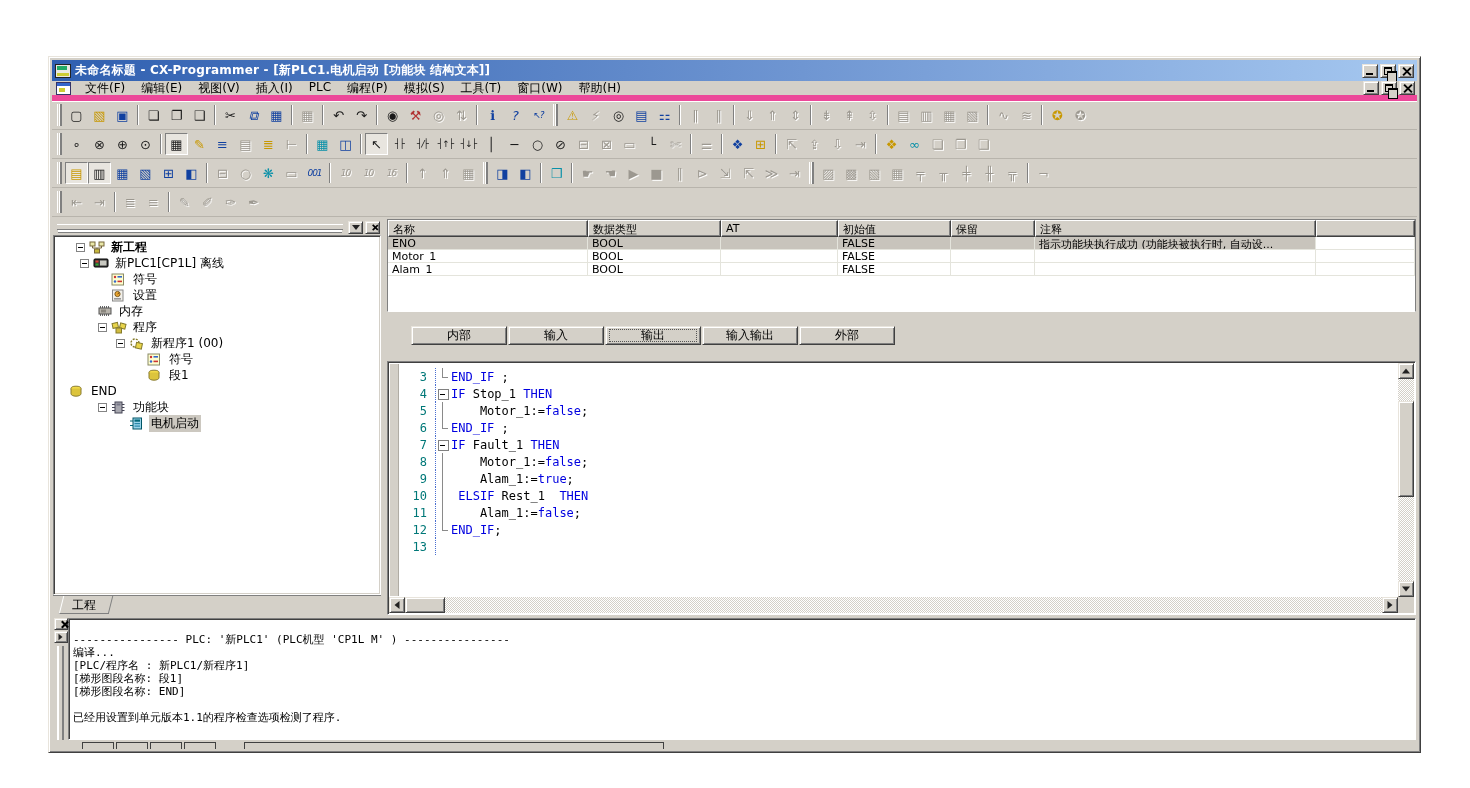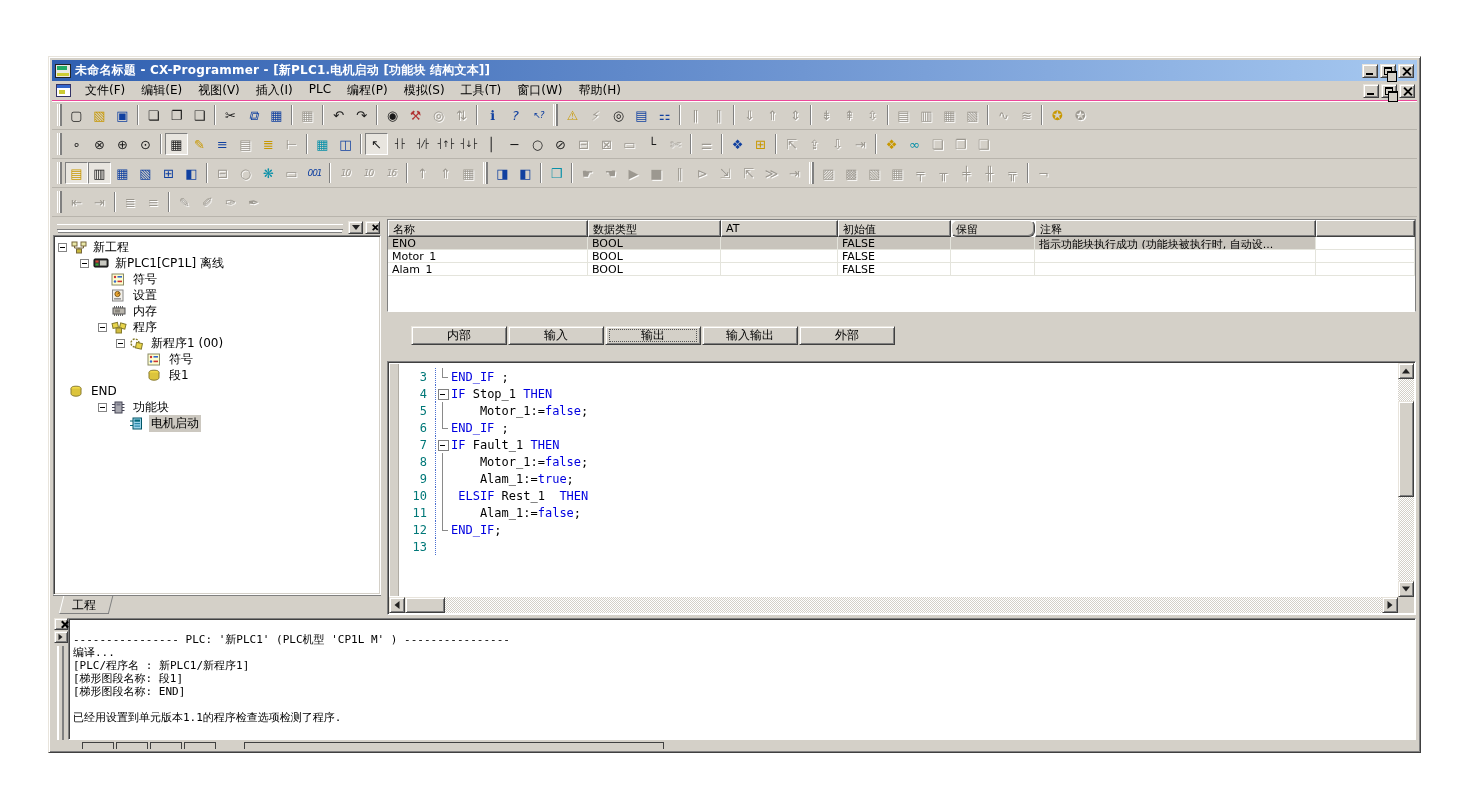--- a/index.html
+++ b/index.html
@@ -22,21 +22,21 @@
   .title-text{flex:1;white-space:nowrap;overflow:hidden;font-size:12px;letter-spacing:.2px;}
   .winbtns{display:flex;gap:2px;}
   .wbtn{width:16px;height:14px;padding:0;position:relative;cursor:default;}
   .i-min{position:absolute;left:3px;bottom:2px;width:7px;height:2px;background:#000;}
   .i-res{position:absolute;left:3px;top:2px;width:8px;height:8px;border:1px solid #000;border-top-width:2px;background:#d4d0c8;}
   .i-res:before{content:"";position:absolute;left:2px;top:2px;width:8px;height:8px;border:1px solid #000;border-top-width:2px;background:#d4d0c8;}
   .i-cls{position:absolute;left:2px;top:1px;width:10px;height:10px;}
   .i-cls:before,.i-cls:after{content:"";position:absolute;left:5px;top:0;width:2px;height:11px;background:#000;}
   .i-cls:before{transform:rotate(45deg);} .i-cls:after{transform:rotate(-45deg);}
   
-  .menubar{height:20px;flex:0 0 20px;display:flex;align-items:center;border-bottom:1px solid #ec4899;box-shadow:0 1px 0 #fff;padding:0 2px;}
+  .menubar{height:20px;flex:0 0 20px;display:flex;align-items:center;border-bottom:6px solid #ec4899;box-shadow:0 1px 0 #fff;padding:0 2px;}
   .mdi-ico{width:15px;height:13px;border:1px solid #336;background:#fff;margin:0 6px 0 2px;position:relative;}
   .mdi-ico:before{content:"";position:absolute;left:0;top:0;right:0;height:3px;background:#36c;}
   .mdi-ico:after{content:"";position:absolute;left:2px;bottom:2px;width:6px;height:4px;background:#cc3;}
   .menu-item{padding:2px 8px;color:#000;}
   .menubar .winbtns{margin-left:auto;}
   
   .tbrow{height:29px;flex:0 0 29px;display:flex;align-items:center;padding:1px 2px;border-bottom:1px solid #b8b4ac;}
   .grip{width:5px;height:22px;margin:0 3px;border-left:3px double #fff;border-right:1px solid #808080;box-shadow:-1px 0 0 #808080 inset;}
   .tsep{width:2px;height:20px;margin:0 3px;border-left:1px solid #808080;border-right:1px solid #fff;}
   .tbtn{width:23px;height:22px;display:flex;align-items:center;justify-content:center;background:transparent;position:relative;}
@@ -595,21 +595,21 @@
         <div class="dockhead">
           <div class="dockgrip"></div>
           <button class="dbtn rz">
               <span class="arr a-dn" style="position:static;transform:none"></span>
             </button>
           <button class="dbtn rz">
               <span class="x-ico" style="transform:scale(.8)"></span>
             </button>
         </div>
         <div class="treebody sunk">
-            <div class="trow" style="padding-left: 2px;">
+            <div class="trow" style="padding-left: 20px; font-weight: bold;">
               <span class="texp"></span>
               <span class="tico">
                 <svg width="16" height="13">
                   <rect x="1" y="1" width="5" height="4" fill="#eae8a8" stroke="#77663a"></rect>
                   <rect x="10" y="1" width="5" height="4" fill="#eae8a8" stroke="#77663a"></rect>
                   <path d="M3.5 5v2h9V5 M8 7v2" stroke="#77663a" fill="none"></path>
                   <rect x="5.5" y="8" width="5" height="4" fill="#c6b83e" stroke="#77663a"></rect>
                 </svg>
               </span>
               <span class="tlabel">新工程</span>
@@ -644,21 +644,21 @@
               <span class="tico">
                 <svg width="14" height="13">
                   <rect x="1.5" y="1" width="10.5" height="11" fill="#f2f0ea" stroke="#888"></rect>
                   <circle cx="6.5" cy="5" r="2.6" fill="#f0a830" stroke="#7a5a20"></circle>
                   <path d="M6.5 5L8 3.8" stroke="#5a3a10"></path>
                   <rect x="3" y="9" width="7" height="1.6" fill="#999"></rect>
                 </svg>
               </span>
               <span class="tlabel">设置</span>
             </div>
-            <div class="trow" style="padding-left: 42px;">
+            <div class="trow" style="padding-left: 28px;">
               <span class="tspc"></span>
               <span class="tico">
                 <svg width="16" height="12">
                   <path d="M3.5 1v2M5.5 1v2M7.5 1v2M9.5 1v2M11.5 1v2M3.5 9v2M5.5 9v2M7.5 9v2M9.5 9v2M11.5 9v2" stroke="#666"></path>
                   <rect x="2" y="3" width="12" height="6" fill="#b8b4ac" stroke="#555"></rect>
                   <rect x="4" y="4.5" width="5" height="3" fill="#8a867e"></rect>
                 </svg>
               </span>
               <span class="tlabel">内存</span>
             </div>
@@ -747,21 +747,21 @@
       </div>
       <div class="vsplit"></div>
 
       <div class="rightpanel">
         <div class="vartable">
             <div class="vt-row hdr">
               <div class="vt-cell" style="flex: 0 0 200px;">名称</div>
               <div class="vt-cell" style="flex: 0 0 133px;">数据类型</div>
               <div class="vt-cell" style="flex: 0 0 117px;">AT</div>
               <div class="vt-cell" style="flex: 0 0 113px;">初始值</div>
-              <div class="vt-cell" style="flex: 0 0 84px; border-radius: 6px;">保留</div>
+              <div class="vt-cell" style="flex: 0 0 84px;">保留</div>
               <div class="vt-cell" style="flex: 0 0 281px;">注释</div>
               <div class="vt-cell" style="flex: 1 1 auto;"></div>
             </div>
             <div class="vt-row sel">
               <div class="vt-cell" style="flex: 0 0 200px;">ENO</div>
               <div class="vt-cell" style="flex: 0 0 133px;">BOOL</div>
               <div class="vt-cell" style="flex: 0 0 117px;"></div>
               <div class="vt-cell" style="flex: 0 0 113px;">FALSE</div>
               <div class="vt-cell" style="flex: 0 0 84px;"></div>
               <div class="vt-cell" style="flex: 0 0 281px;">指示功能块执行成功 (功能块被执行时, 自动设...</div>

